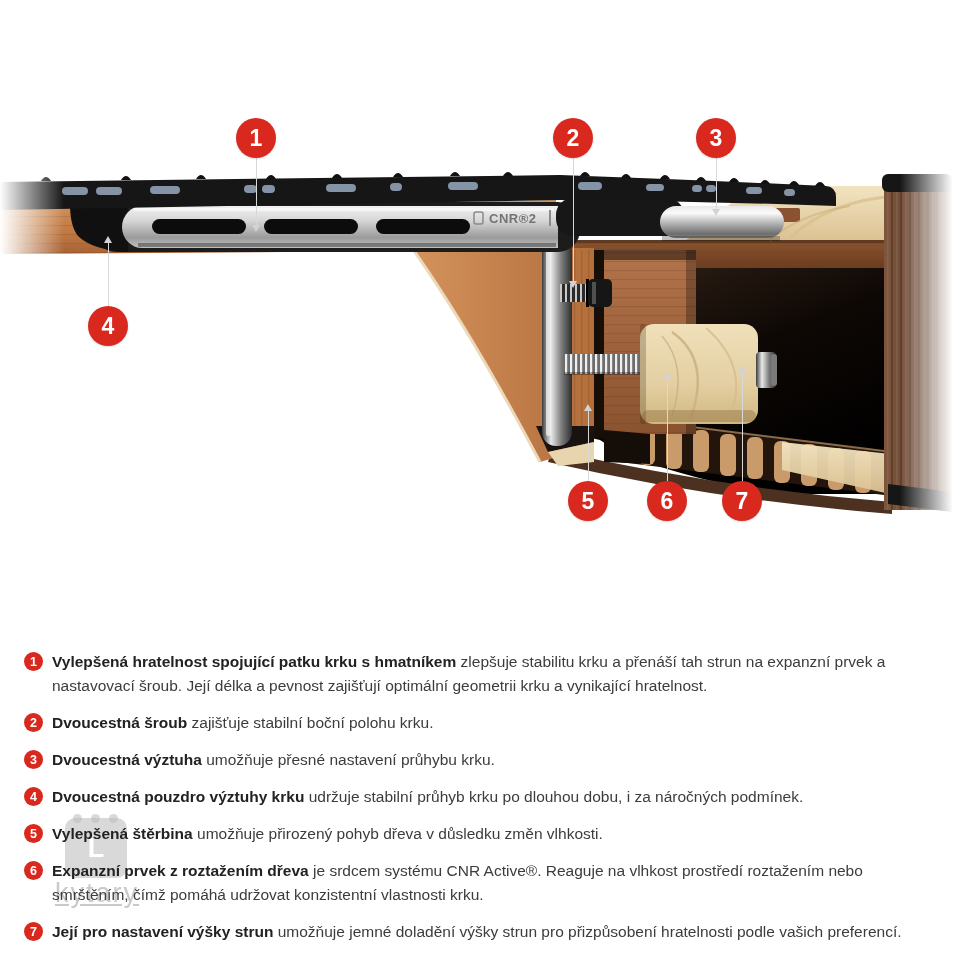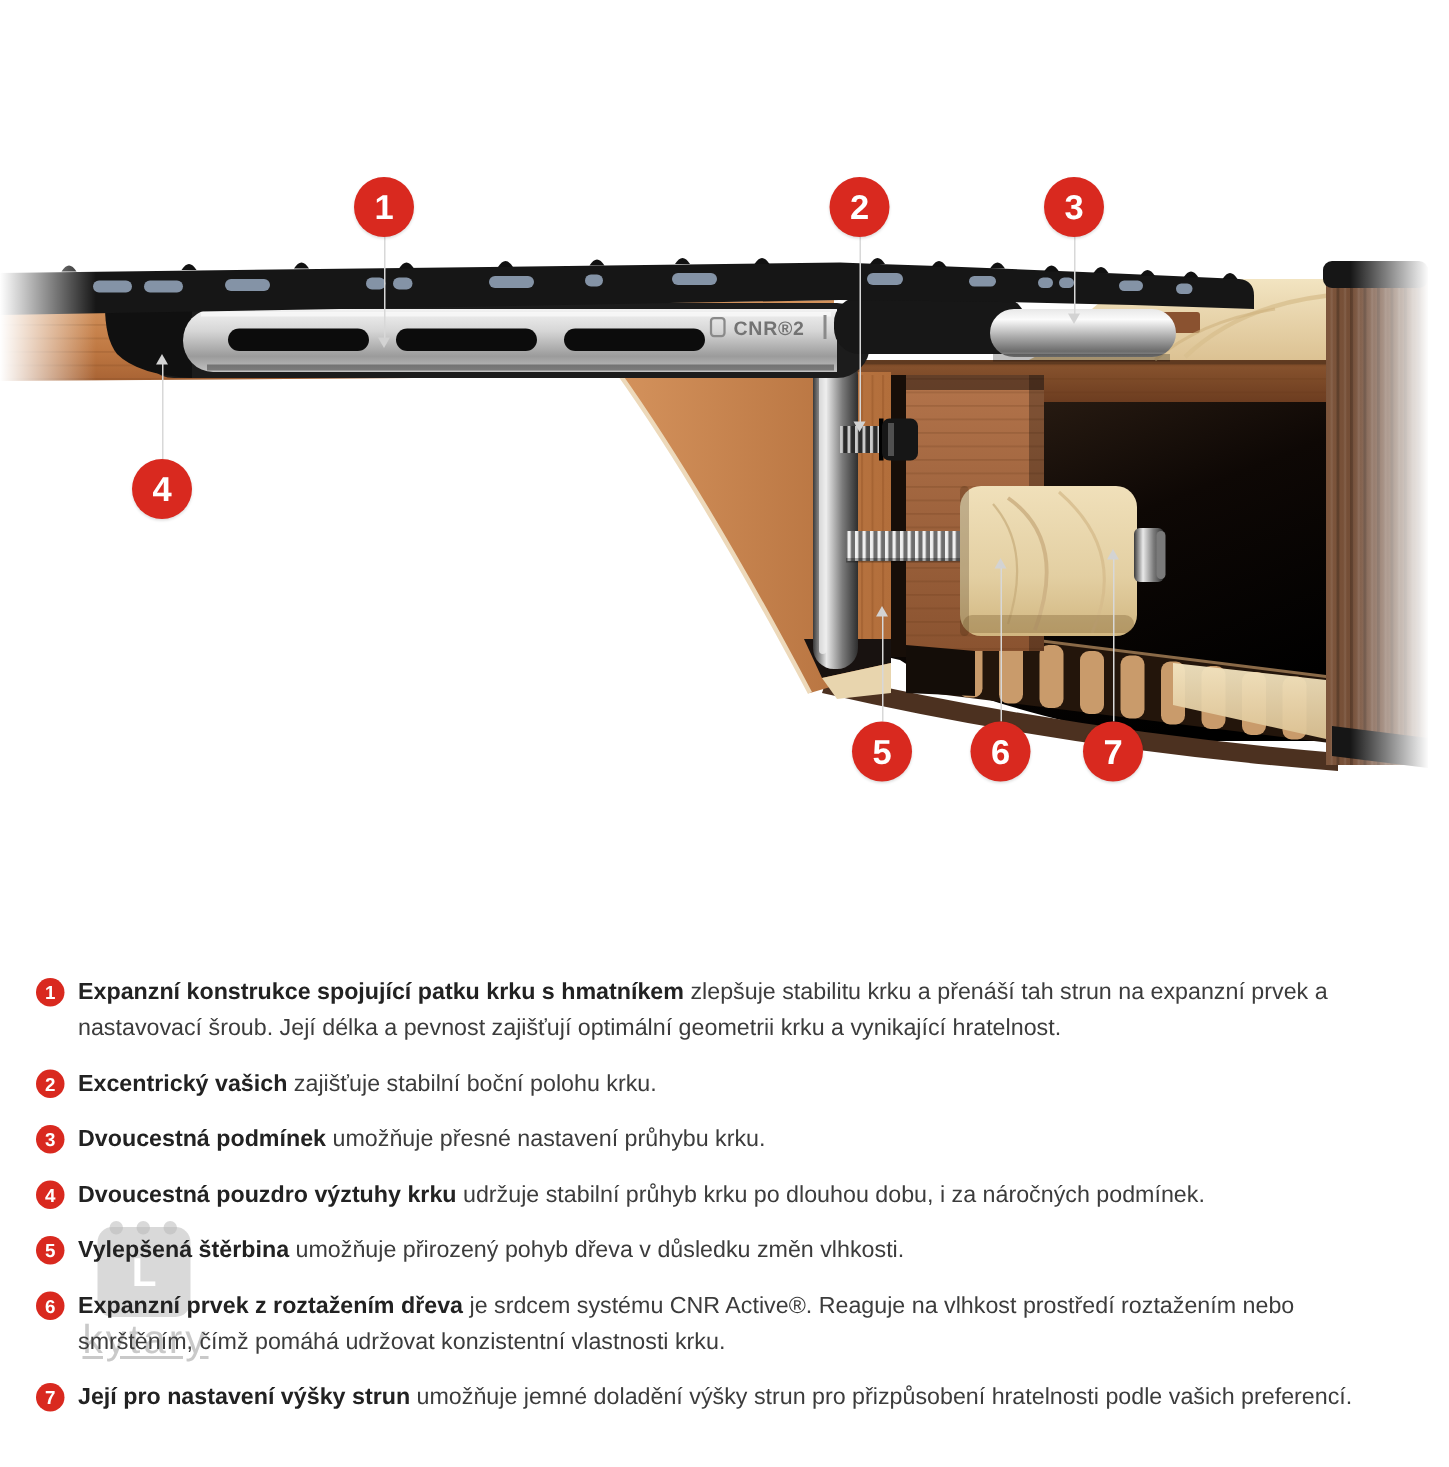--- a/index.html
+++ b/index.html
@@ -292,29 +292,29 @@
       <i class="wm-peg p2"></i>
       <i class="wm-peg p3"></i>
       <span>L</span>
     </div>
     <div class="wm-text">kytary</div>
   </div>
 
   <ol class="legend" id="legend">
       <li>
         <span class="num">1</span>
-        <p><b>Expanzní konstrukce spojující patku krku s hmatníkem</b> zlepšuje stabilitu krku a přenáší tah strun na expanzní prvek a nastavovací šroub. Její délka a pevnost zajišťují optimální geometrii krku a vynikající hratelnost.</p>
+        <p><b>Vylepšená hratelnost spojující patku krku s hmatníkem</b> zlepšuje stabilitu krku a přenáší tah strun na expanzní prvek a nastavovací šroub. Její délka a pevnost zajišťují optimální geometrii krku a vynikající hratelnost.</p>
       </li>
       <li>
         <span class="num">2</span>
-        <p><b>Excentrický vašich</b> zajišťuje stabilní boční polohu krku.</p>
+        <p><b>Dvoucestná šroub</b> zajišťuje stabilní boční polohu krku.</p>
       </li>
       <li>
         <span class="num">3</span>
-        <p><b>Dvoucestná podmínek</b> umožňuje přesné nastavení průhybu krku.</p>
+        <p><b>Dvoucestná výztuha</b> umožňuje přesné nastavení průhybu krku.</p>
       </li>
       <li>
         <span class="num">4</span>
         <p><b>Dvoucestná pouzdro výztuhy krku</b> udržuje stabilní průhyb krku po dlouhou dobu, i za náročných podmínek.</p>
       </li>
       <li>
         <span class="num">5</span>
         <p><b>Vylepšená štěrbina</b> umožňuje přirozený pohyb dřeva v důsledku změn vlhkosti.</p>
       </li>
       <li>

